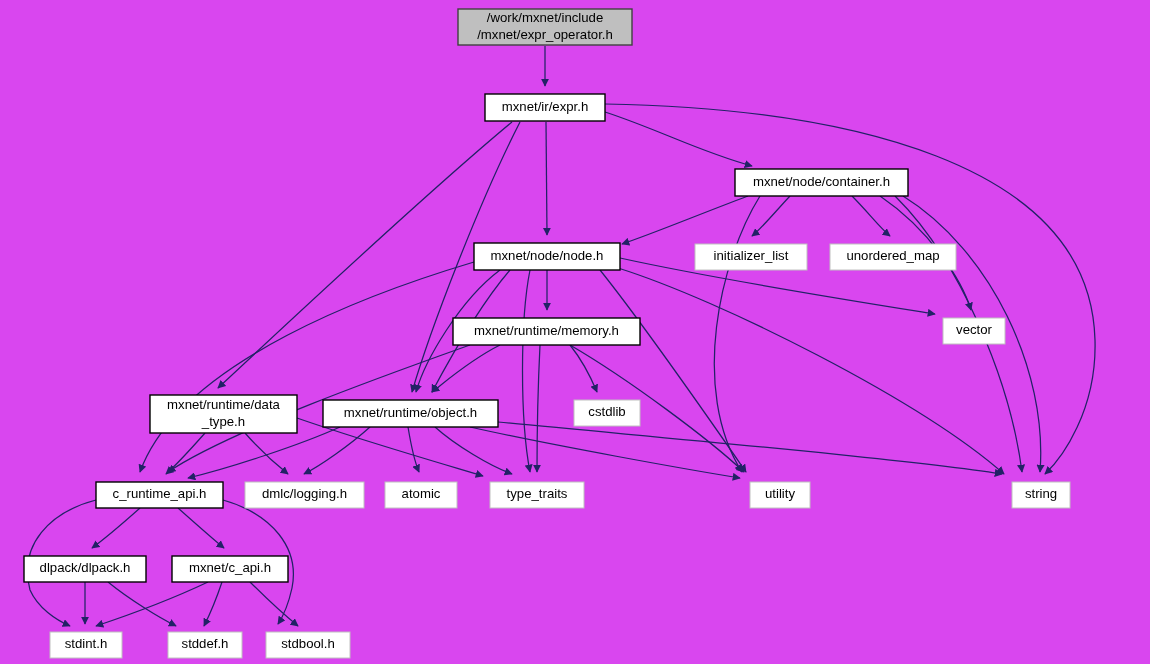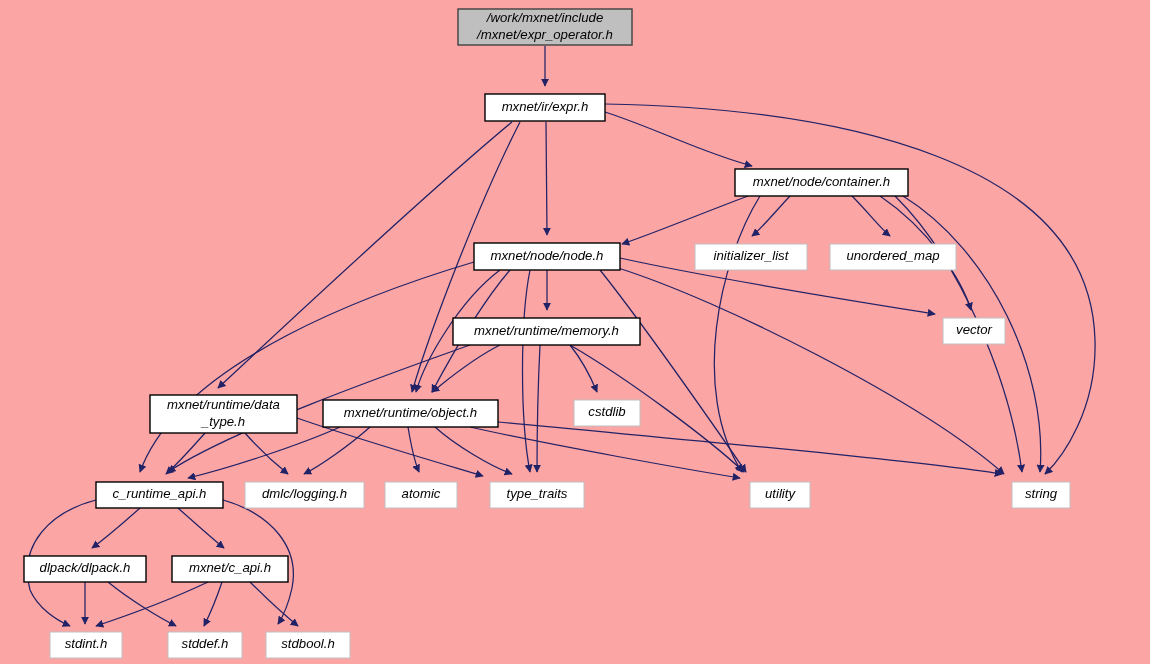--- a/index.html
+++ b/index.html
@@ -8,22 +8,21 @@
     background: #ffffff;
   }
   body {
     font-family: "Liberation Sans", sans-serif;
   }
   #graph-wrap {
     position: relative;
     width: 1150px;
     height: 664px;
     overflow: hidden;
-    background: #fca5a5;
-    font-style: italic;
+    background: #d946ef;
   }
   svg#dep-graph {
     display: block;
     width: 1150px;
     height: 664px;
   }
   .node-box {
     fill: #ffffff;
     stroke: #c0c0c0;
     stroke-width: 1;

